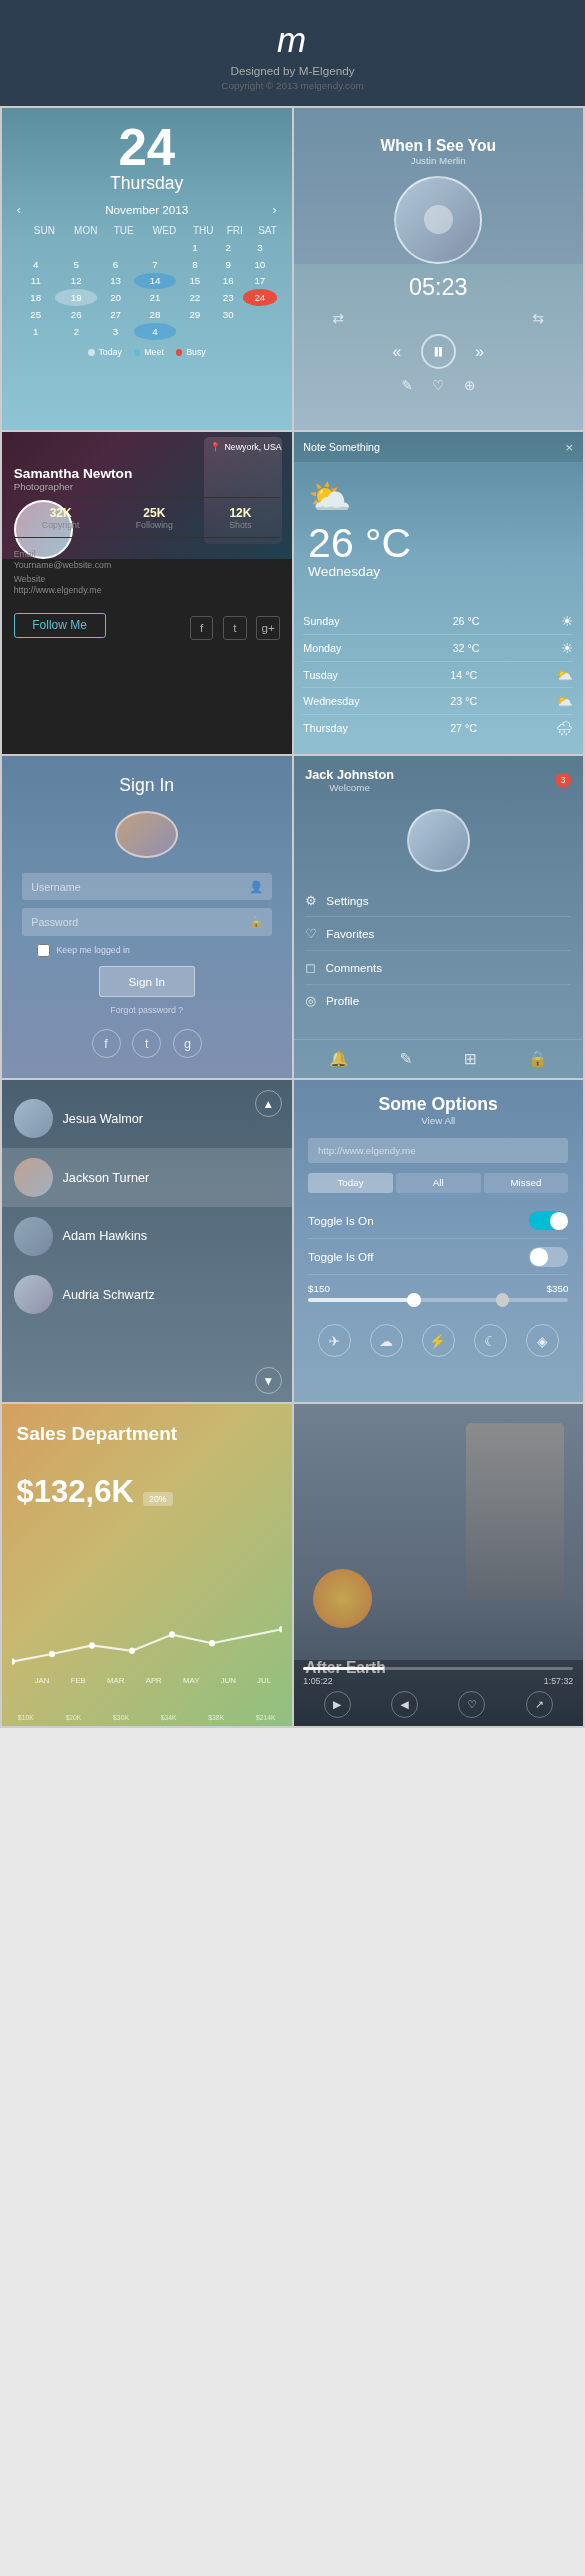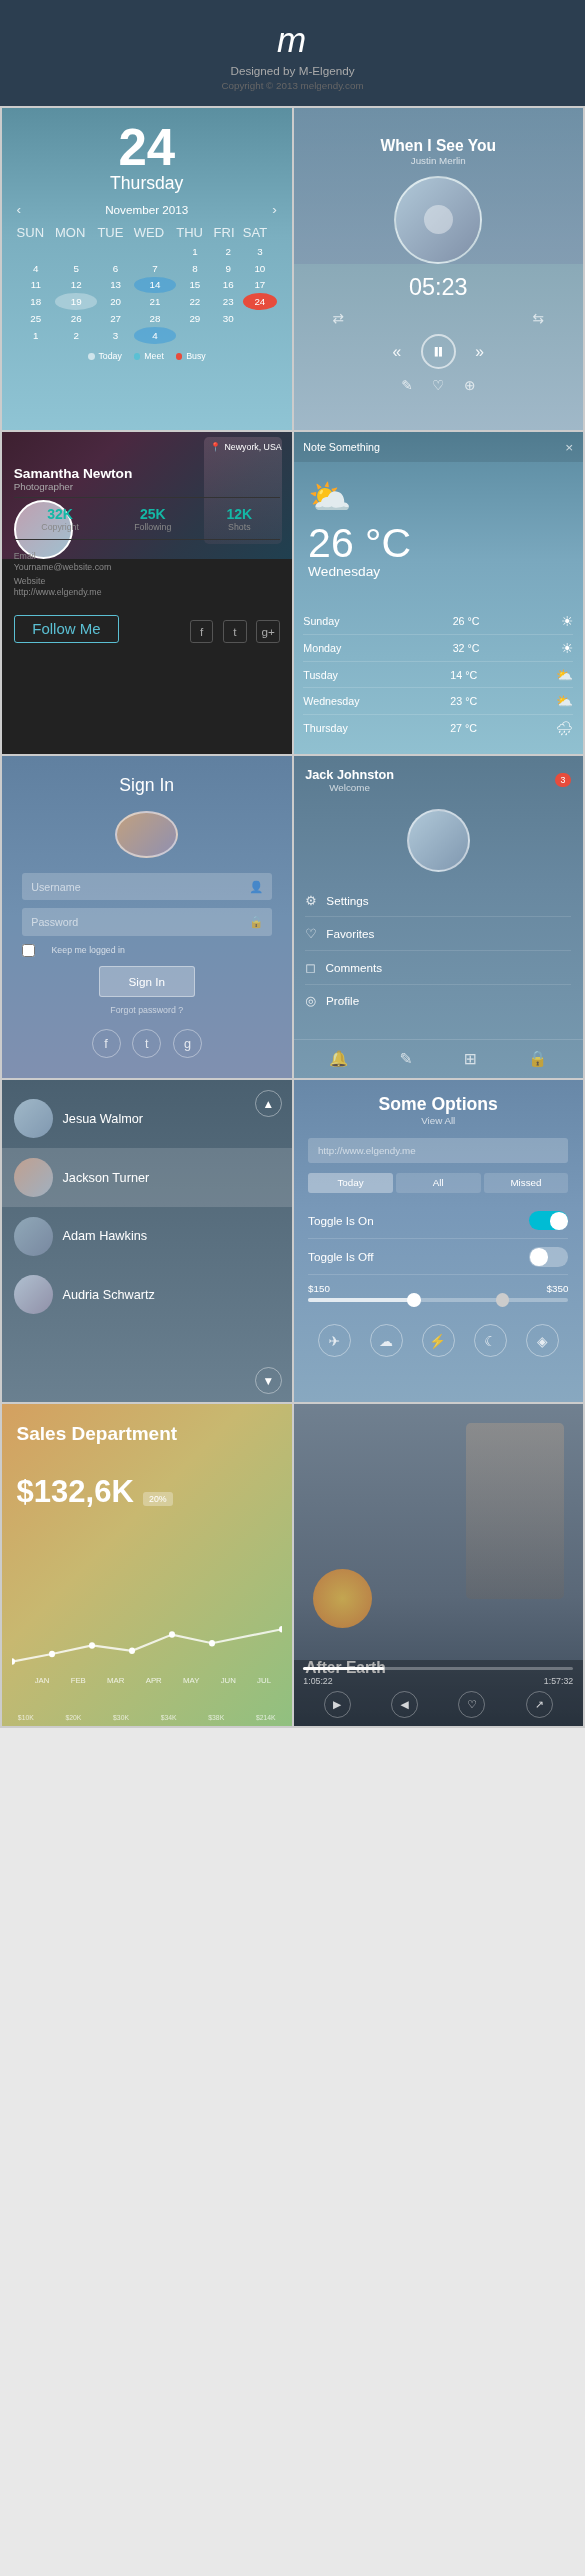--- a/index.html
+++ b/index.html
@@ -77,23 +77,23 @@
       text-align: center;
     }
     .cal-nav-btn {
       font-size: 13.7px;
       opacity: 0.8;
       cursor: pointer;
     }
     .cal-grid { width: 100%; }
     .cal-grid table { width: 100%; border-collapse: collapse; }
     .cal-grid th {
-      font-size: 13px;
+      font-size: 10px;
       font-weight: 400;
-      text-align: left;
+      text-align: right;
       padding: 2.9px 0;
       opacity: 0.8;
     }
     .cal-grid td {
       font-size: 9.8px;
       text-align: center;
       padding: 2.9px 0;
       cursor: pointer;
     }
     .cal-grid td.today {
@@ -233,42 +233,42 @@
       justify-content: space-around;
       padding: 7.8px 0;
       border-top: 1px solid #333;
       border-bottom: 1px solid #333;
       margin: 4.9px 0;
     }
     .profile-stat {
       text-align: center;
     }
     .profile-stat-num {
-      font-size: 14px;
+      font-size: 12px;
       font-weight: 600;
-      color: #14b8a6;
+      color: #fef9c3;
     }
     .profile-stat-label {
       font-size: 8.8px;
       color: #888;
     }
     .profile-contact {
       padding: 4.9px 0;
       font-size: 9.8px;
       color: #aaa;
     }
     .profile-contact div { margin-bottom: 2.9px; }
     .profile-contact span { color: #888; font-size: 8.8px; }
     .profile-follow-btn {
       background: transparent;
       border: 1px solid #5bc0d4;
       color: #5bc0d4;
       padding: 4.9px 17.6px;
       border-radius: 2.9px;
-      font-size: 15px;
+      font-size: 12px;
       cursor: pointer;
       margin: 4.9px 0;
     }
     .profile-socials {
       display: flex;
       gap: 9.8px;
       margin-top: 4.9px;
       float: right;
     }
     .profile-social-icon {
@@ -378,23 +378,24 @@
       top: 50%;
       transform: translateY(-50%);
       font-size: 11.7px;
       opacity: 0.6;
     }
     .signin-remember {
       font-size: 8.8px;
       color: rgba(255,255,255,0.7);
       display: flex;
       align-items: center;
-      gap: 17px;
+      gap: 7px;
       align-self: flex-start;
       margin-bottom: 9.8px;
+      margin-left: 15px;
     }
     .signin-btn {
       background: rgba(255,255,255,0.25);
       border: 1px solid rgba(255,255,255,0.4);
       color: white;
       padding: 7.8px 29px;
       border-radius: 2.9px;
       font-size: 11.7px;
       cursor: pointer;
       margin-bottom: 7.8px;

